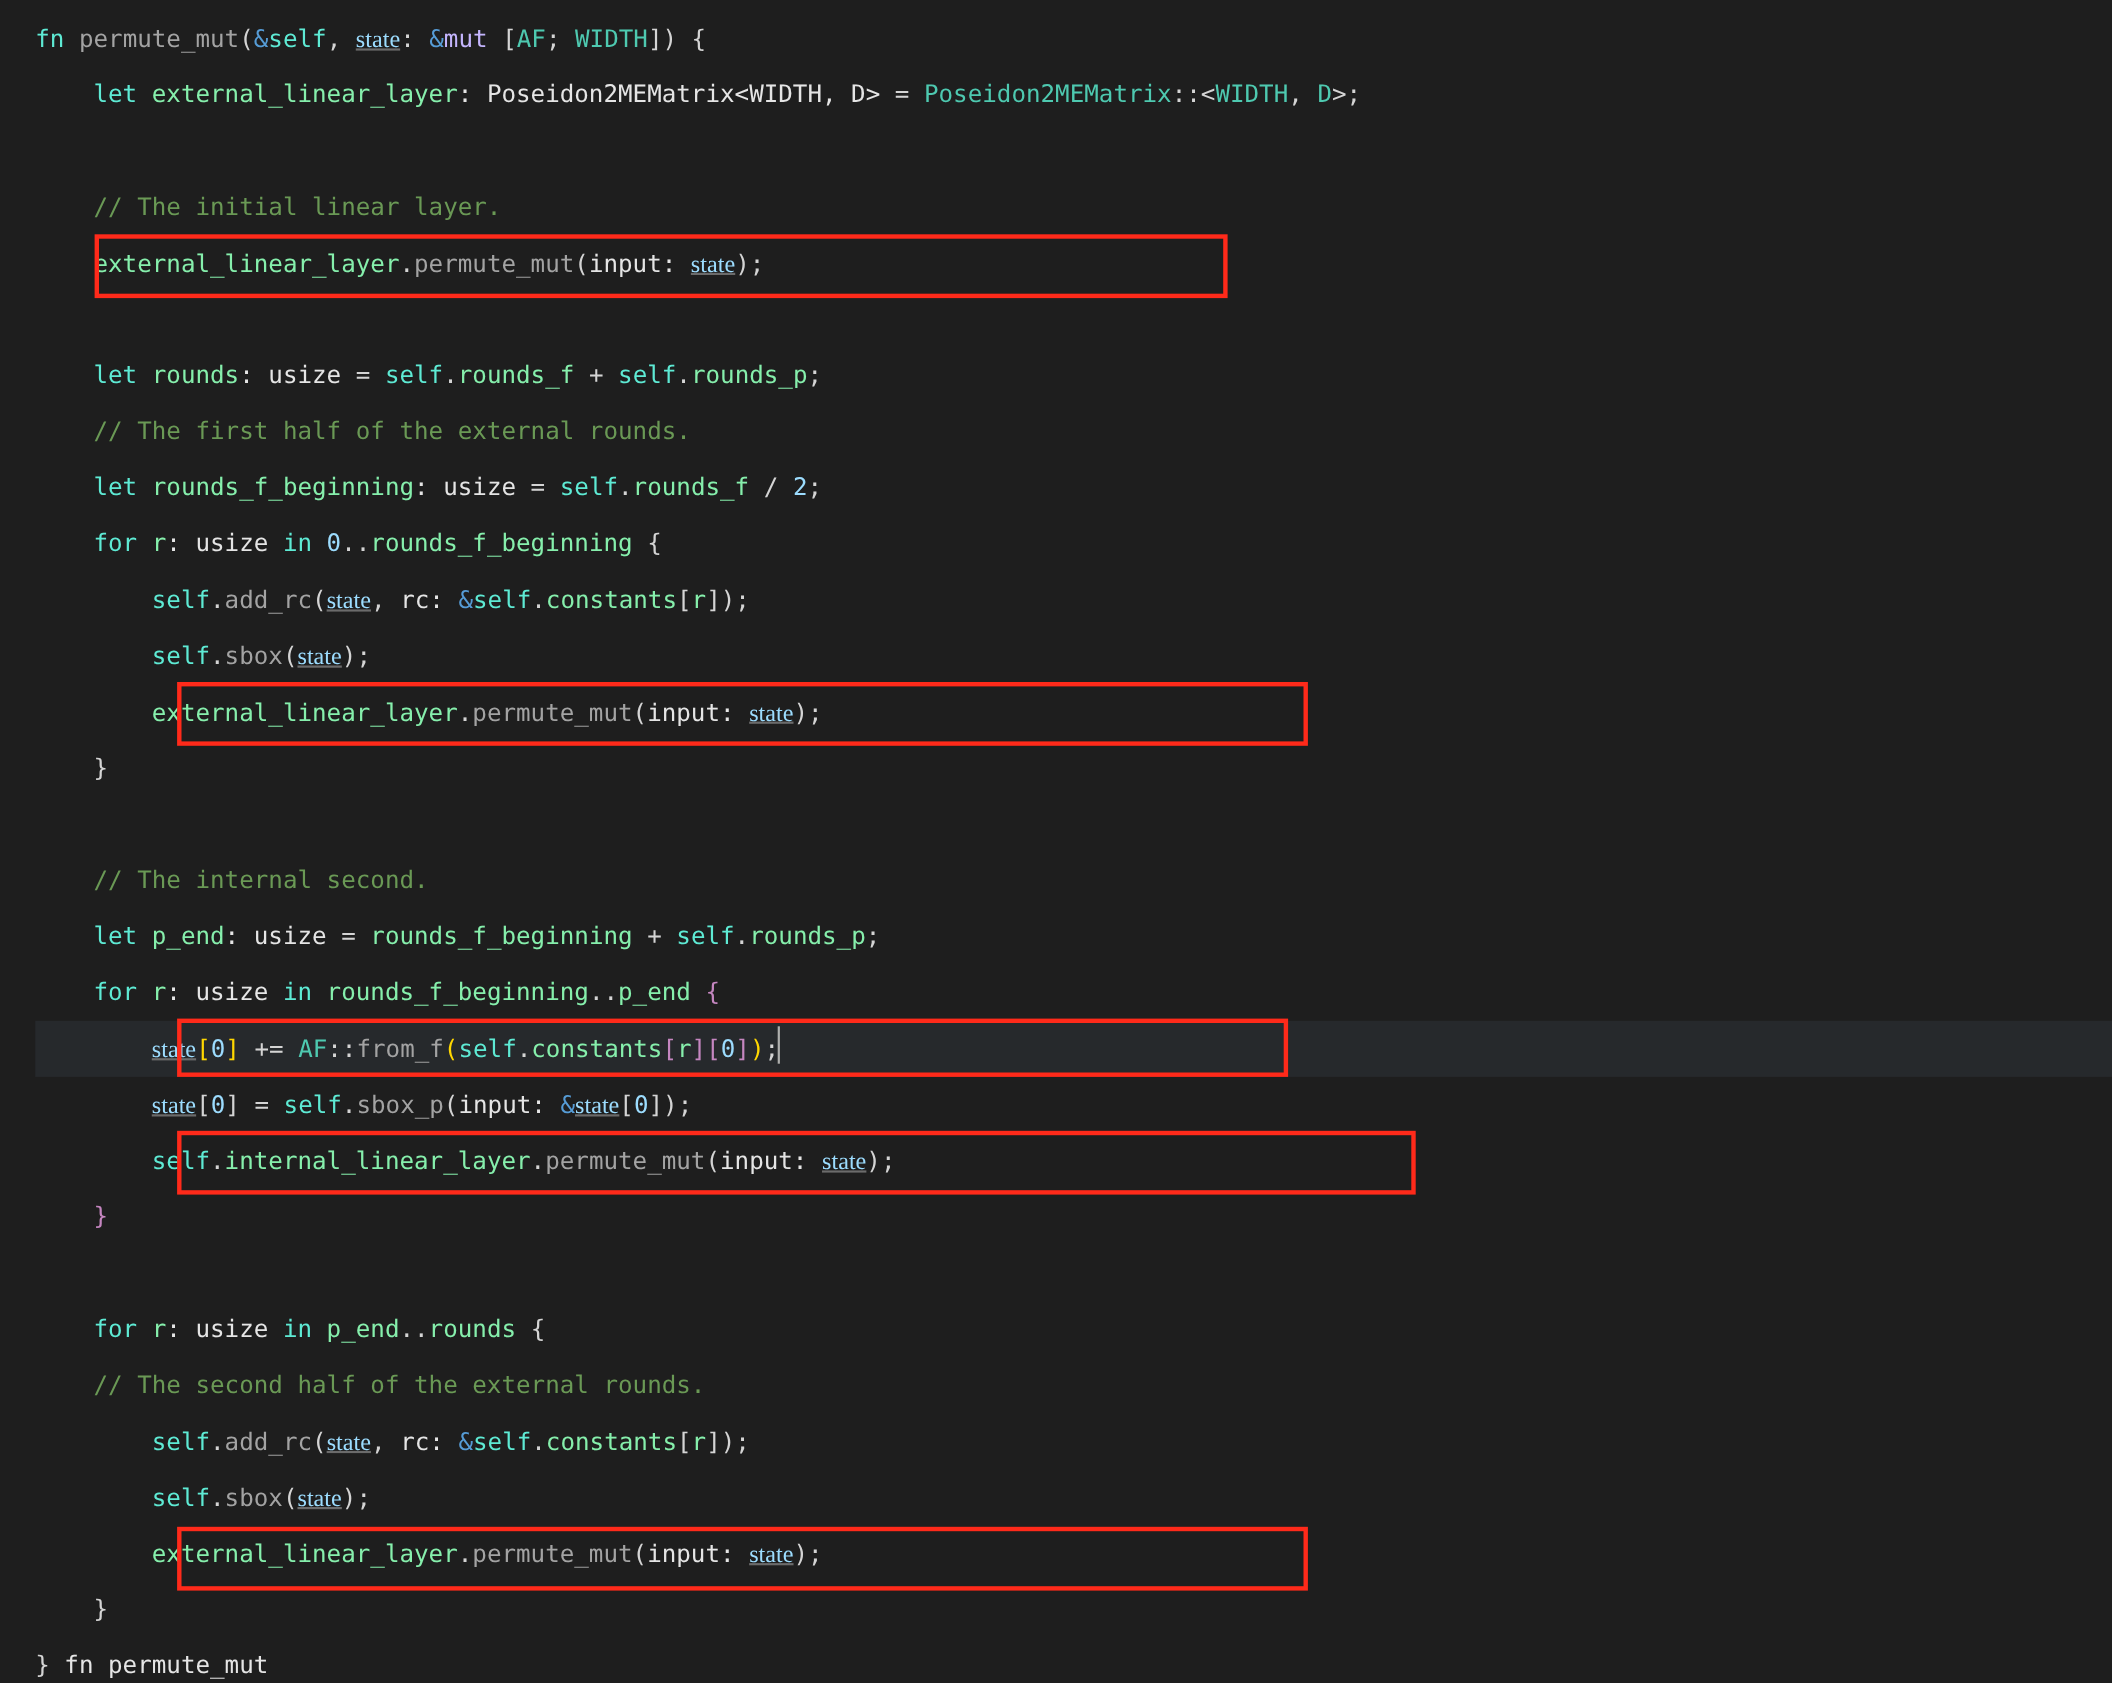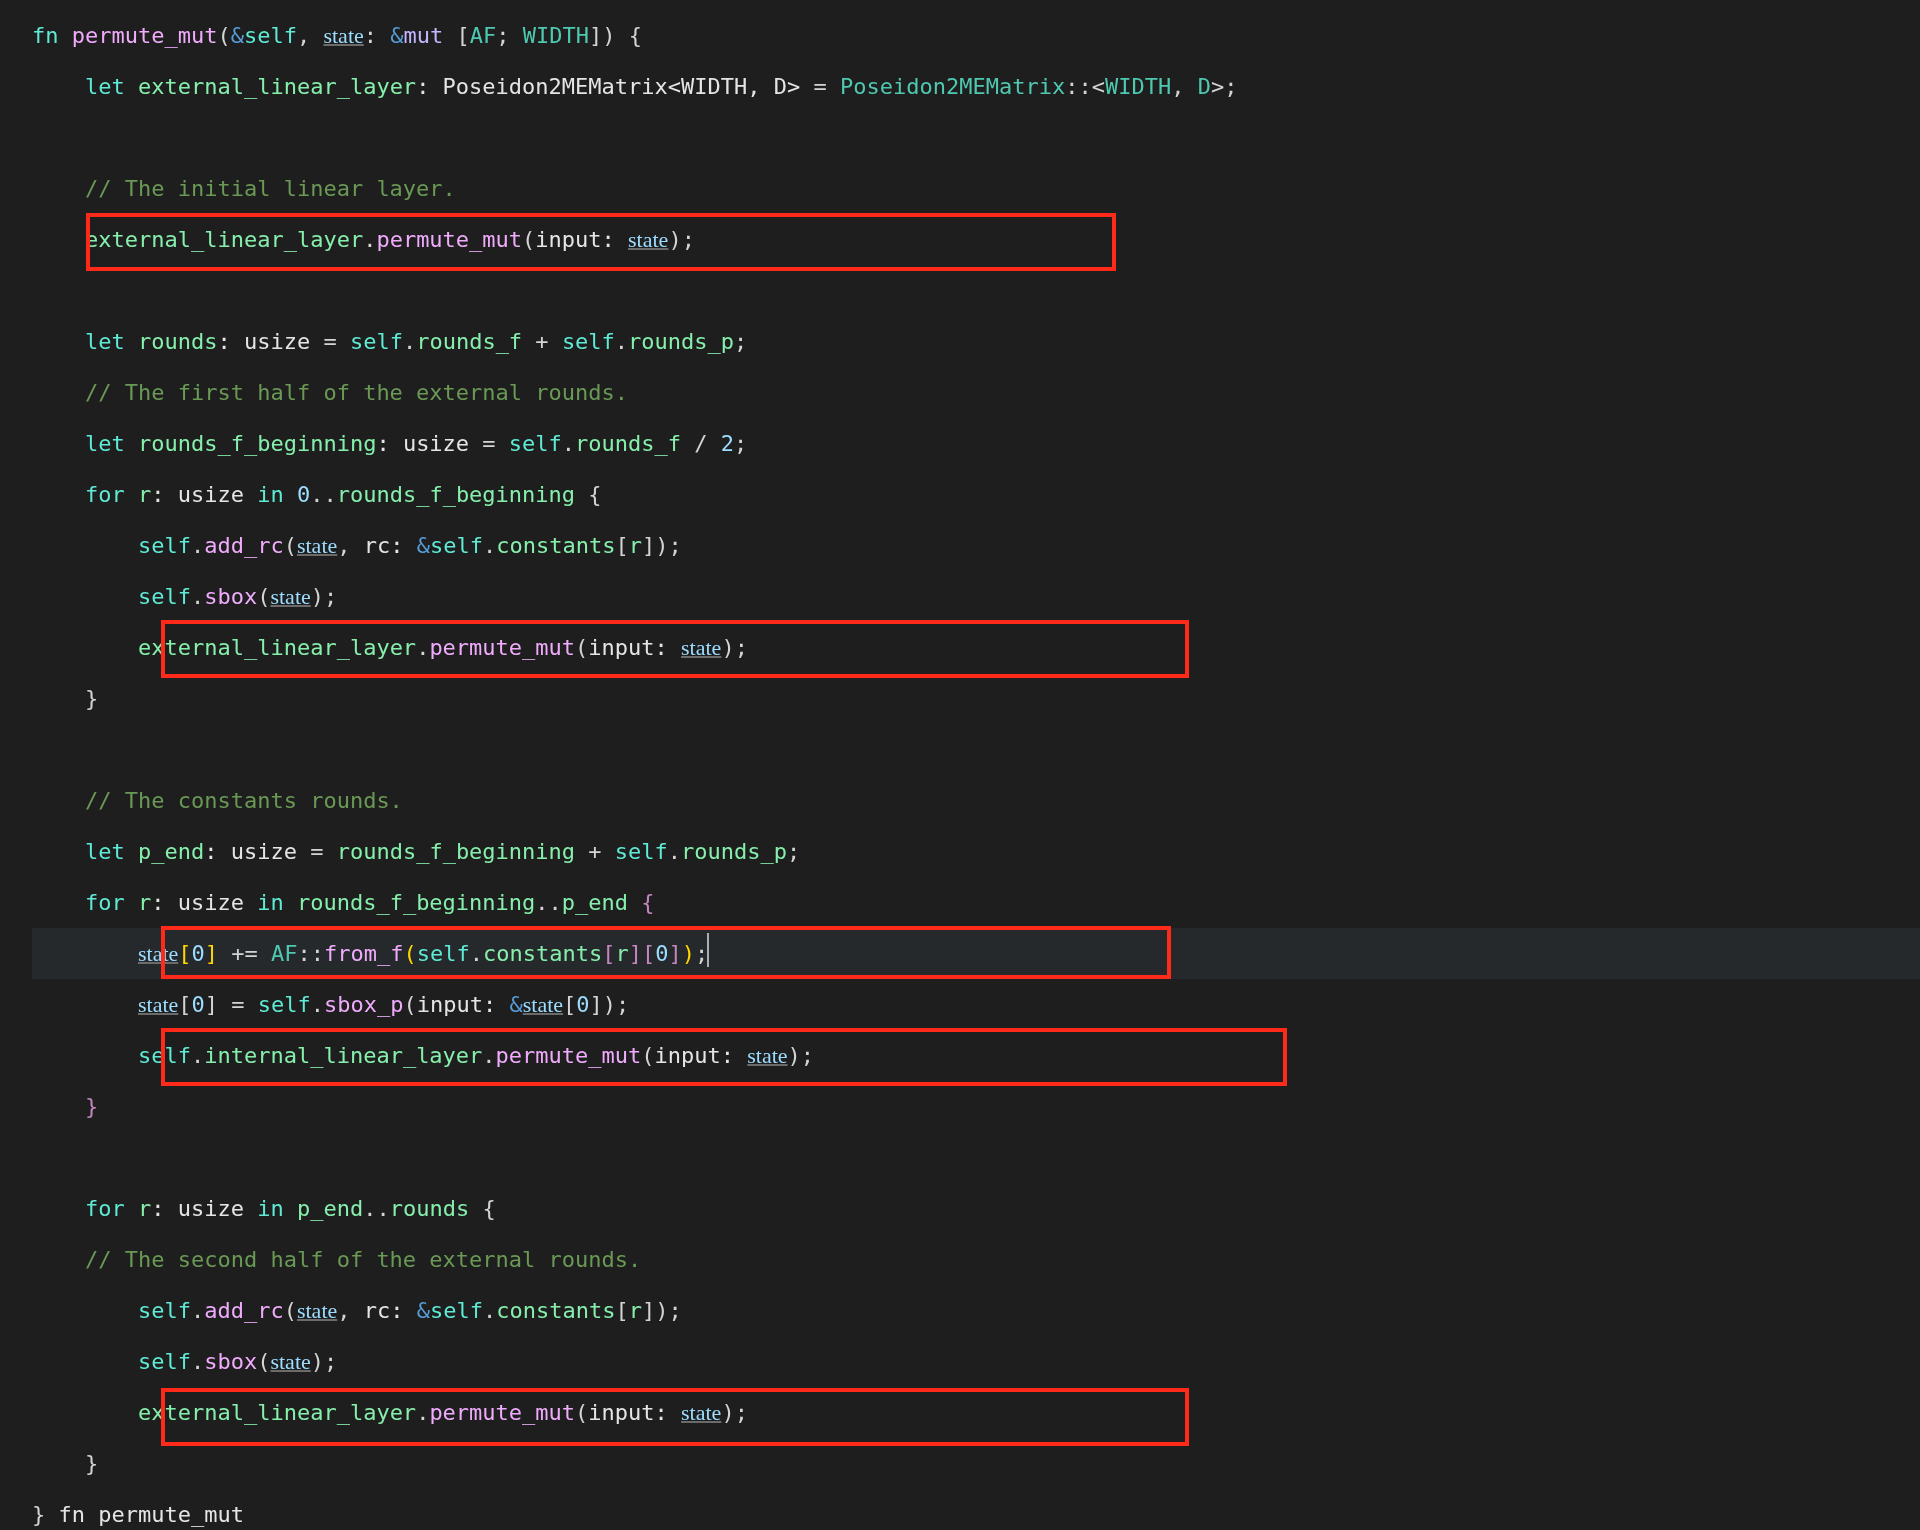--- a/index.html
+++ b/index.html
@@ -17,21 +17,21 @@
   }
   .line {
     white-space: pre;
     line-height: 51px;
     height: 51px;
     position: relative;
   }
   
   .kw   { color: #5eead4; }        
   .ty   { color: #4ec9b0; }        
-  .fncall { color: #f0abfc; }      
+  .fncall { color: #a3a3a3; }      
   .id   { color: #86efac; }
   .param{ color: #9cdcfe; }        
   .hint { color: #e5e5e5; }        
   .cmt  { color: #6a9955; font-style: normal; }
   .punc { color: #d4d4d4; }
   .op   { color: #d4d4d4; }        
   .amp  { color: #569cd6; }        
   .mut  { color: #c4b5fd; }
   .brace-match { color: #ffd700; }
   .purple-brace { color: #c586c0; }
@@ -92,21 +92,21 @@
     <div class="line"><span>        </span><span class="kw">self</span><span class="punc">.</span><span class="fncall">add_rc</span><span class="punc">(</span><span class="param uvar">state</span><span class="punc">, </span><span class="hint">rc: </span><span class="amp">&amp;</span><span class="kw">self</span><span class="punc">.</span><span class="id">constants</span><span class="punc">[</span><span class="id">r</span><span class="punc">]</span><span class="punc">)</span><span class="punc">;</span></div>
 
     <div class="line"><span>        </span><span class="kw">self</span><span class="punc">.</span><span class="fncall">sbox</span><span class="punc">(</span><span class="param uvar">state</span><span class="punc">)</span><span class="punc">;</span></div>
 
     <div class="line"><span>        </span><span class="id">external_linear_layer</span><span class="punc">.</span><span class="fncall">permute_mut</span><span class="punc">(</span><span class="hint">input: </span><span class="param uvar">state</span><span class="punc">)</span><span class="punc">;</span></div>
 
     <div class="line"><span>    </span><span class="punc">}</span></div>
 
     <div class="line"><span> </span></div>
 
-    <div class="line"><span>    </span><span class="cmt">// The constants rounds.</span></div>
+    <div class="line"><span>    </span><span class="cmt">// The internal second.</span></div>
 
     <div class="line"><span>    </span><span class="kw">let </span><span class="id">p_end</span><span class="hint">: usize</span><span class="op"> = </span><span class="id">rounds_f_beginning</span><span class="op"> + </span><span class="kw">self</span><span class="punc">.</span><span class="id">rounds_p</span><span class="punc">;</span></div>
 
     <div class="line"><span>    </span><span class="kw">for </span><span class="id">r</span><span class="hint">: usize</span><span class="kw"> in </span><span class="id">rounds_f_beginning</span><span class="op">..</span><span class="id">p_end</span><span> </span><span class="purple-brace">{</span></div>
 
     <div class="line current"><span>        </span><span class="param uvar">state</span><span class="brace-match">[</span><span class="param">0</span><span class="brace-match">]</span><span class="op"> += </span><span class="ty">AF</span><span class="punc">::</span><span class="fncall">from_f</span><span class="brace-match">(</span><span class="kw">self</span><span class="punc">.</span><span class="id">constants</span><span class="purple-brace">[</span><span class="id">r</span><span class="purple-brace">]</span><span class="purple-brace">[</span><span class="param">0</span><span class="purple-brace">]</span><span class="brace-match">)</span><span class="punc">;</span><span class="cursor"></span></div>
 
     <div class="line"><span>        </span><span class="param uvar">state</span><span class="punc">[</span><span class="param">0</span><span class="punc">]</span><span class="op"> = </span><span class="kw">self</span><span class="punc">.</span><span class="fncall">sbox_p</span><span class="punc">(</span><span class="hint">input: </span><span class="amp">&amp;</span><span class="param uvar">state</span><span class="punc">[</span><span class="param">0</span><span class="punc">]</span><span class="punc">)</span><span class="punc">;</span></div>
 
     <div class="line"><span>        </span><span class="kw">self</span><span class="punc">.</span><span class="id">internal_linear_layer</span><span class="punc">.</span><span class="fncall">permute_mut</span><span class="punc">(</span><span class="hint">input: </span><span class="param uvar">state</span><span class="punc">)</span><span class="punc">;</span></div>

